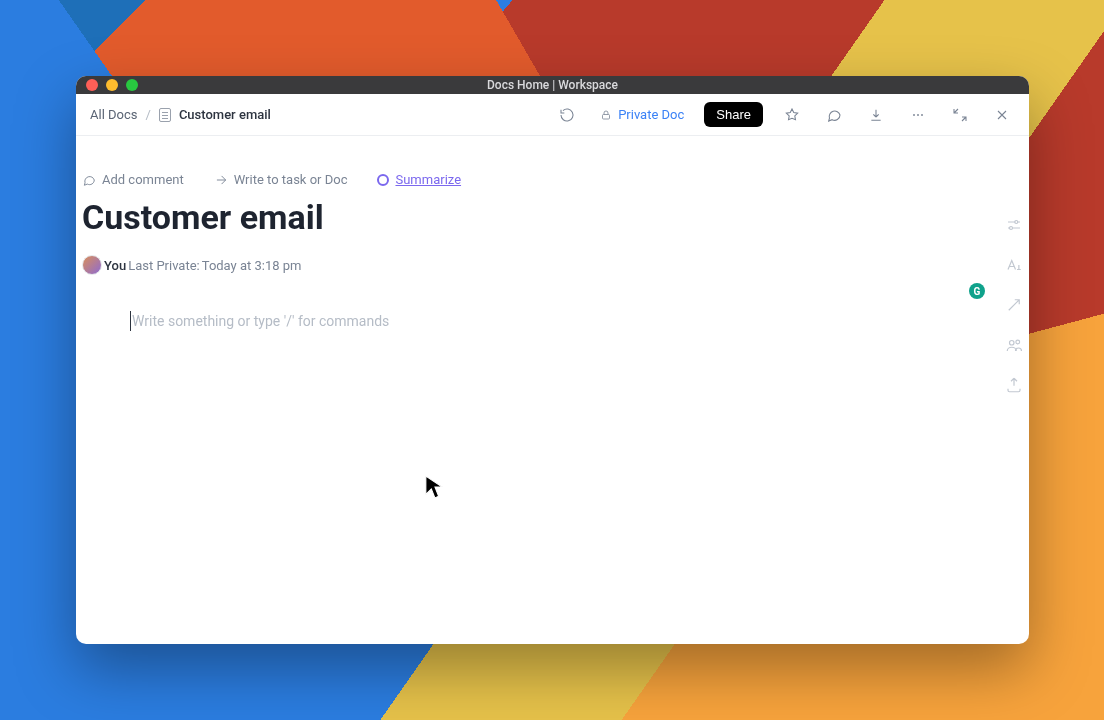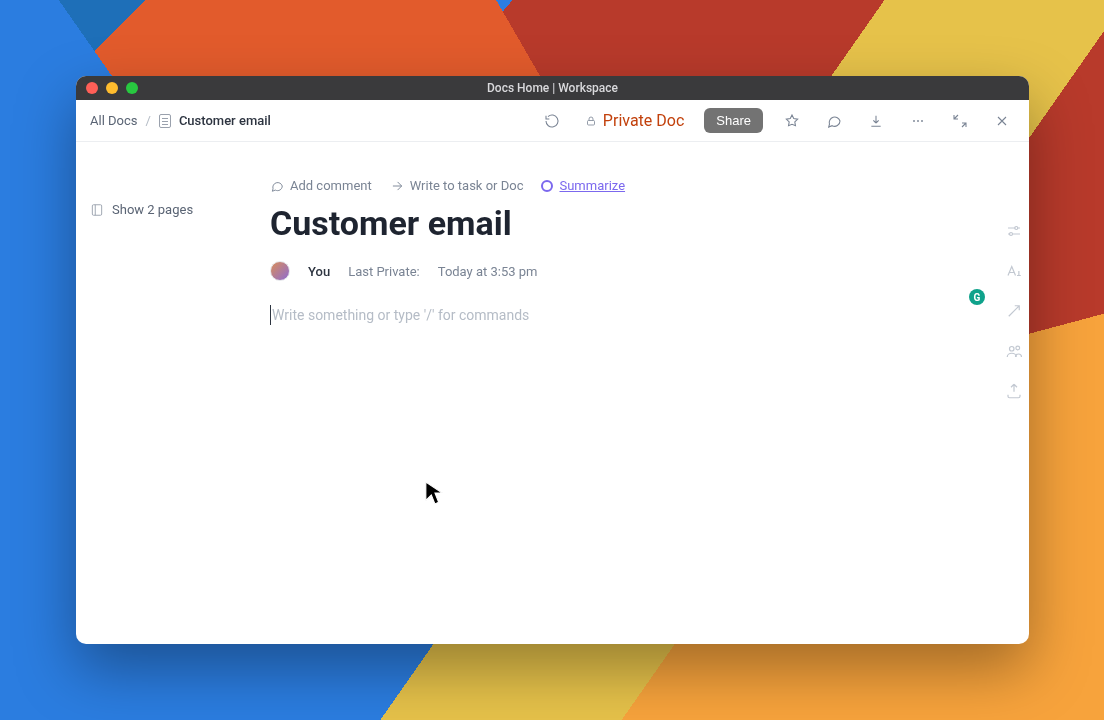--- a/index.html
+++ b/index.html
@@ -28,21 +28,21 @@
     position: absolute;
     left: 76px; top: 76px;
     width: 953px; height: 568px;
     background: #fff;
     border-radius: 10px;
     box-shadow: 0 25px 60px rgba(0,0,0,0.35);
     overflow: hidden;
     display: flex; flex-direction: column;
   }
   .titlebar {
-    height: 24px;
+    height: 18px;
     background: #3a3a3c;
     display: flex; align-items: center;
     position: relative;
     flex-shrink: 0;
   }
   .traffic {
     display: flex; gap: 8px; padding-left: 10px;
   }
   .tl { width: 12px; height: 12px; border-radius: 50%; }
   .tl.red { background: #ff5f57; }
@@ -75,70 +75,71 @@
   .crumb .doc-icon::before { content:""; position:absolute; top:3px; left:2px; right:2px; height:1px; background:#9aa1ad; box-shadow:0 3px 0 #9aa1ad, 0 6px 0 #9aa1ad; }
   .crumb .cur { color: #2d3440; font-weight: 500; }
   .spacer { flex: 1; }
   .tb-icon {
     width: 26px; height: 26px; display:flex; align-items:center; justify-content:center;
     color: #7a8494; border-radius: 4px; cursor:pointer;
   }
   .tb-icon svg { width: 16px; height: 16px; stroke: currentColor; fill: none; stroke-width: 1.6; }
   .private {
     display: flex; align-items: center; gap: 6px;
-    font-size: 16px; color: #c2410c; padding: 4px 4px;
+    font-size: 13px; color: #3b82f6; padding: 4px 4px;
   }
   .private svg { width: 12px; height: 12px; stroke:#7a8494; fill:none; stroke-width:1.6; }
   .share-btn {
-    background: #737373; color: #fff; font-size: 13px; font-weight: 500;
+    background: #000000; color: #fff; font-size: 13px; font-weight: 500;
     padding: 5px 12px; border-radius: 6px; border: none; cursor: pointer;
   }
   
   .body {
     flex: 1; display: flex; min-height: 0;
     position: relative;
   }
   .sidebar {
     width: 188px; flex-shrink: 0;
     padding: 60px 14px 0 14px;
   }
   .show-pages {
     display: flex; align-items: center; gap: 8px;
     font-size: 13px; color: #5a6474; cursor: pointer;
   }
   .show-pages svg { width:14px; height:14px; stroke:#9aa1ad; fill:none; stroke-width:1.6; }
   .main {
     flex: 1; padding: 36px 28px 0 6px; position: relative;
   }
   .actions-row {
-    display:flex; align-items:center; gap: 18px;
+    display:flex; align-items:center; gap: 30px;
     font-size: 13px; color:#7a8494; margin-bottom: 10px;
   }
   .action { display:flex; align-items:center; gap:6px; cursor:pointer; }
   .action svg { width:14px; height:14px; stroke: currentColor; fill:none; stroke-width:1.6; }
   .action.summarize { color:#7b68ee;text-decoration:underline; }
   .action.summarize .dot { width:12px; height:12px; border-radius:50%; border:2px solid #7b68ee; display:inline-block; }
   .doc-title {
     font-size: 34px; font-weight: 700; color:#1e2430; margin-bottom: 18px;
   }
   .meta-row {
-    display:flex; align-items:center; gap:18px; font-size:13px; color:#7a8494; margin-bottom: 24px;
+    display:flex; align-items:center; gap:2px; font-size:13px; color:#7a8494; margin-bottom: 36px;
   }
   .avatar {
     width:20px; height:20px; border-radius:50%;
     background: linear-gradient(135deg,#d98e5a,#8e6bd1);
     border: 1px solid #e5e7eb;
   }
   .you { color:#2d3440; font-weight:500; }
   .editor-placeholder {
     font-size: 14px; color:#b5bcc6;
     border-left: 1px solid #2d3440;
     padding-left: 1px;
     height: 20px; line-height: 20px;
     width: 680px;
+    margin-left: 48px;
   }
   
   .gram {
     position:absolute; right: 44px; top: 147px;
     width:16px; height:16px; border-radius:50%;
     background:#0fa28b; color:#fff; font-size:10px; font-weight:700;
     display:flex; align-items:center; justify-content:center;
   }
   
   .rail {
@@ -225,29 +226,20 @@
     </div>
     <div class="tb-icon">
       <svg viewBox="0 0 24 24">
           <path d="M6 6l12 12M18 6L6 18"></path>
         </svg>
     </div>
   </div>
 
   <div class="body">
 
-    <div class="sidebar">
-      <div class="show-pages">
-        <svg viewBox="0 0 24 24">
-            <rect x="4" y="3" width="16" height="18" rx="2"></rect>
-            <path d="M9 3v18"></path>
-          </svg>
-        <span>Show 2 pages</span>
-      </div>
-    </div>
 
     <div class="main">
       <div class="actions-row">
         <div class="action">
           <svg viewBox="0 0 24 24">
               <path d="M21 12a8 8 0 0 1-11.8 7L4 21l1.2-4.2A8 8 0 1 1 21 12z"></path>
             </svg>
           <span>Add comment</span>
         </div>
         <div class="action">
@@ -261,21 +253,21 @@
           <span>Summarize</span>
         </div>
       </div>
 
       <h1 class="doc-title">Customer email</h1>
 
       <div class="meta-row">
         <div class="avatar"></div>
         <span class="you">You</span>
         <span>Last Private:</span>
-        <span>Today at 3:53 pm</span>
+        <span>Today at 3:18 pm</span>
       </div>
 
       <div class="editor-placeholder">Write something or type '/' for commands</div>
 
       <div class="gram">G</div>
 
       <div class="rail">
         <div class="ri">
           <svg viewBox="0 0 24 24">
               <path d="M4 8h10m3 0h3M4 16h3m3 0h10"></path>

